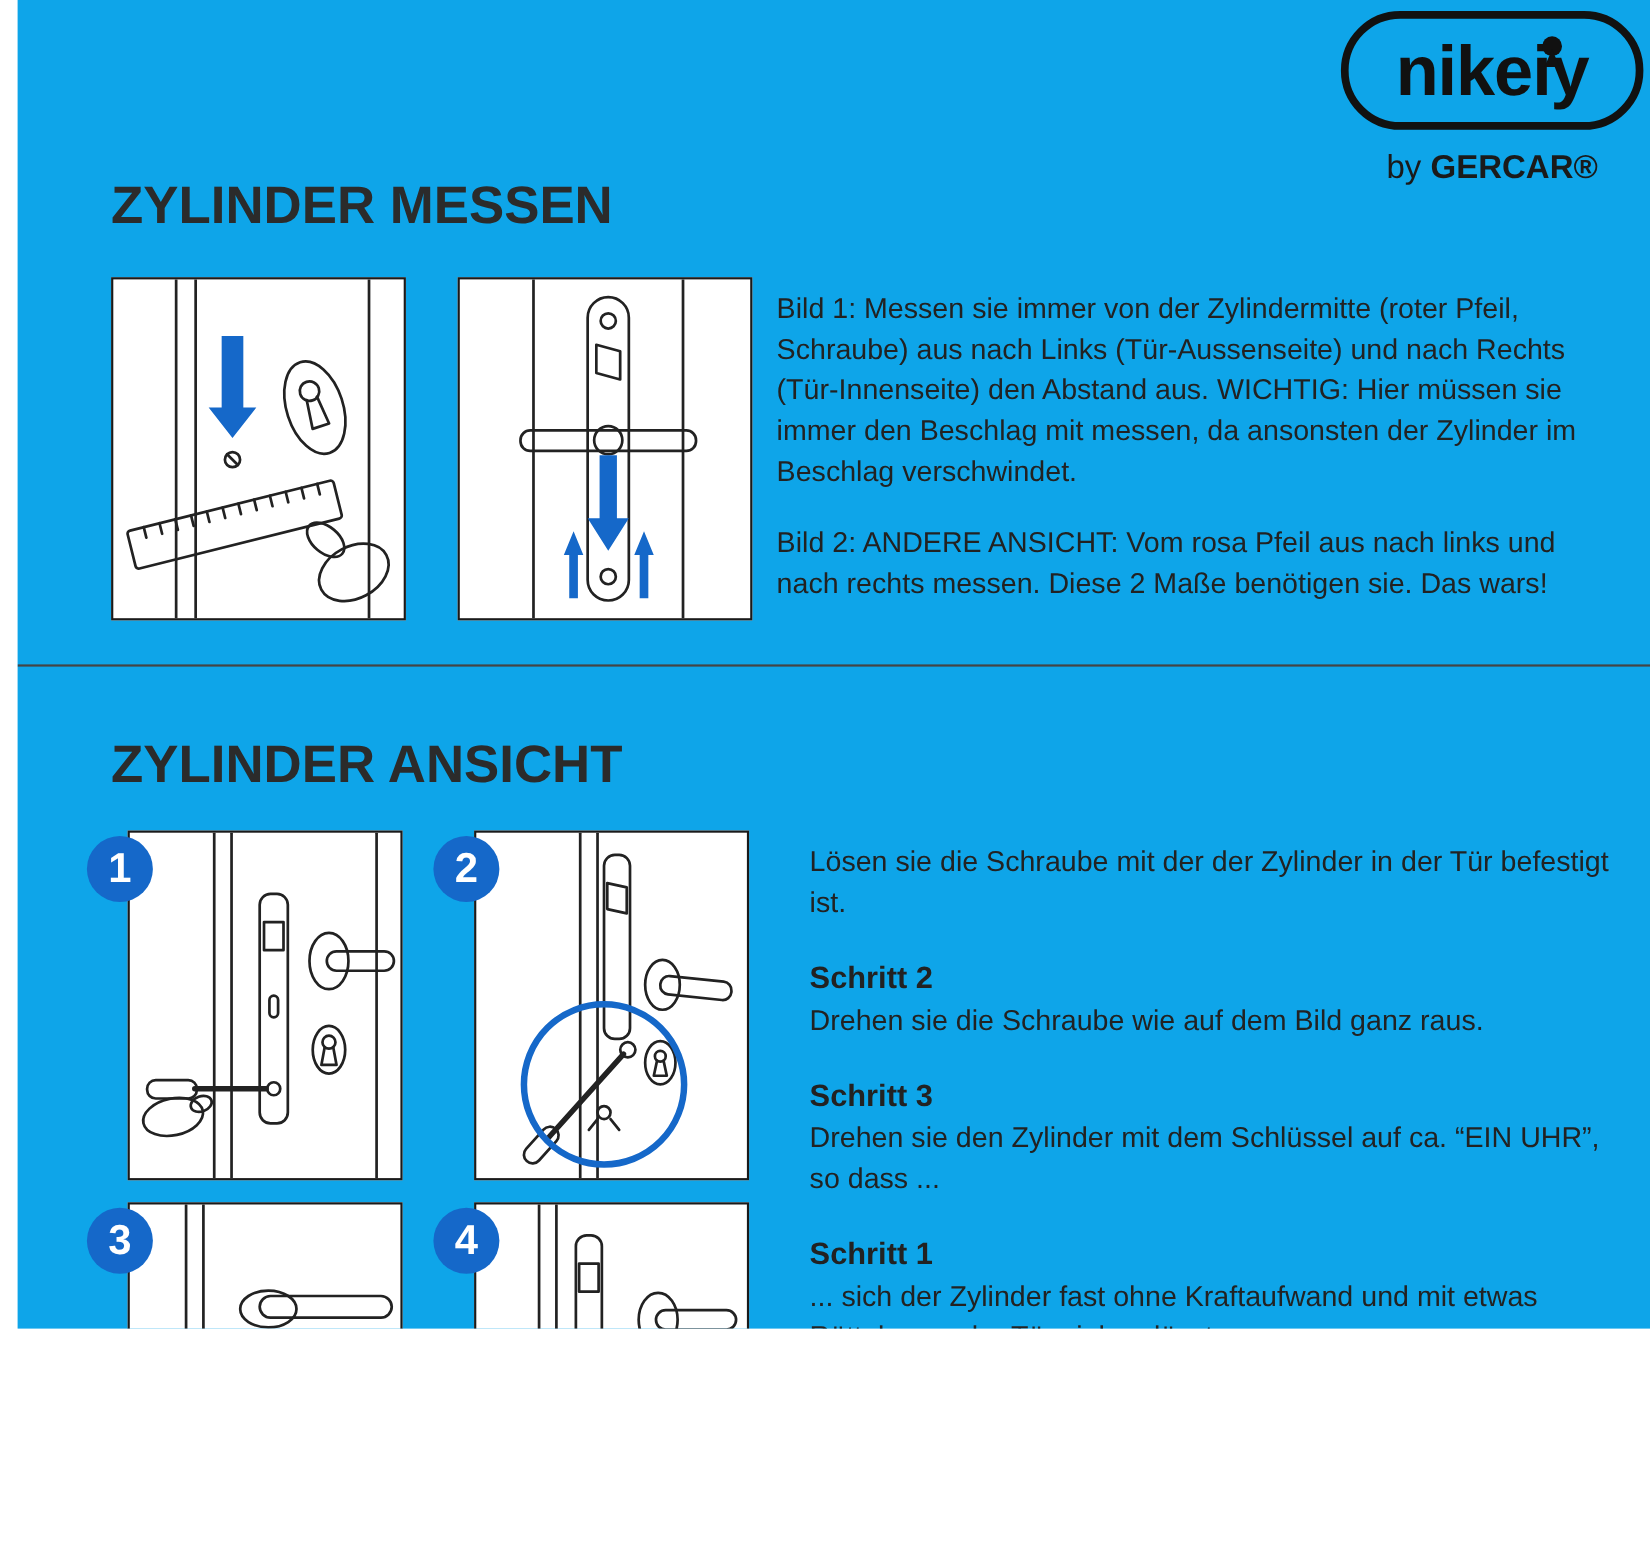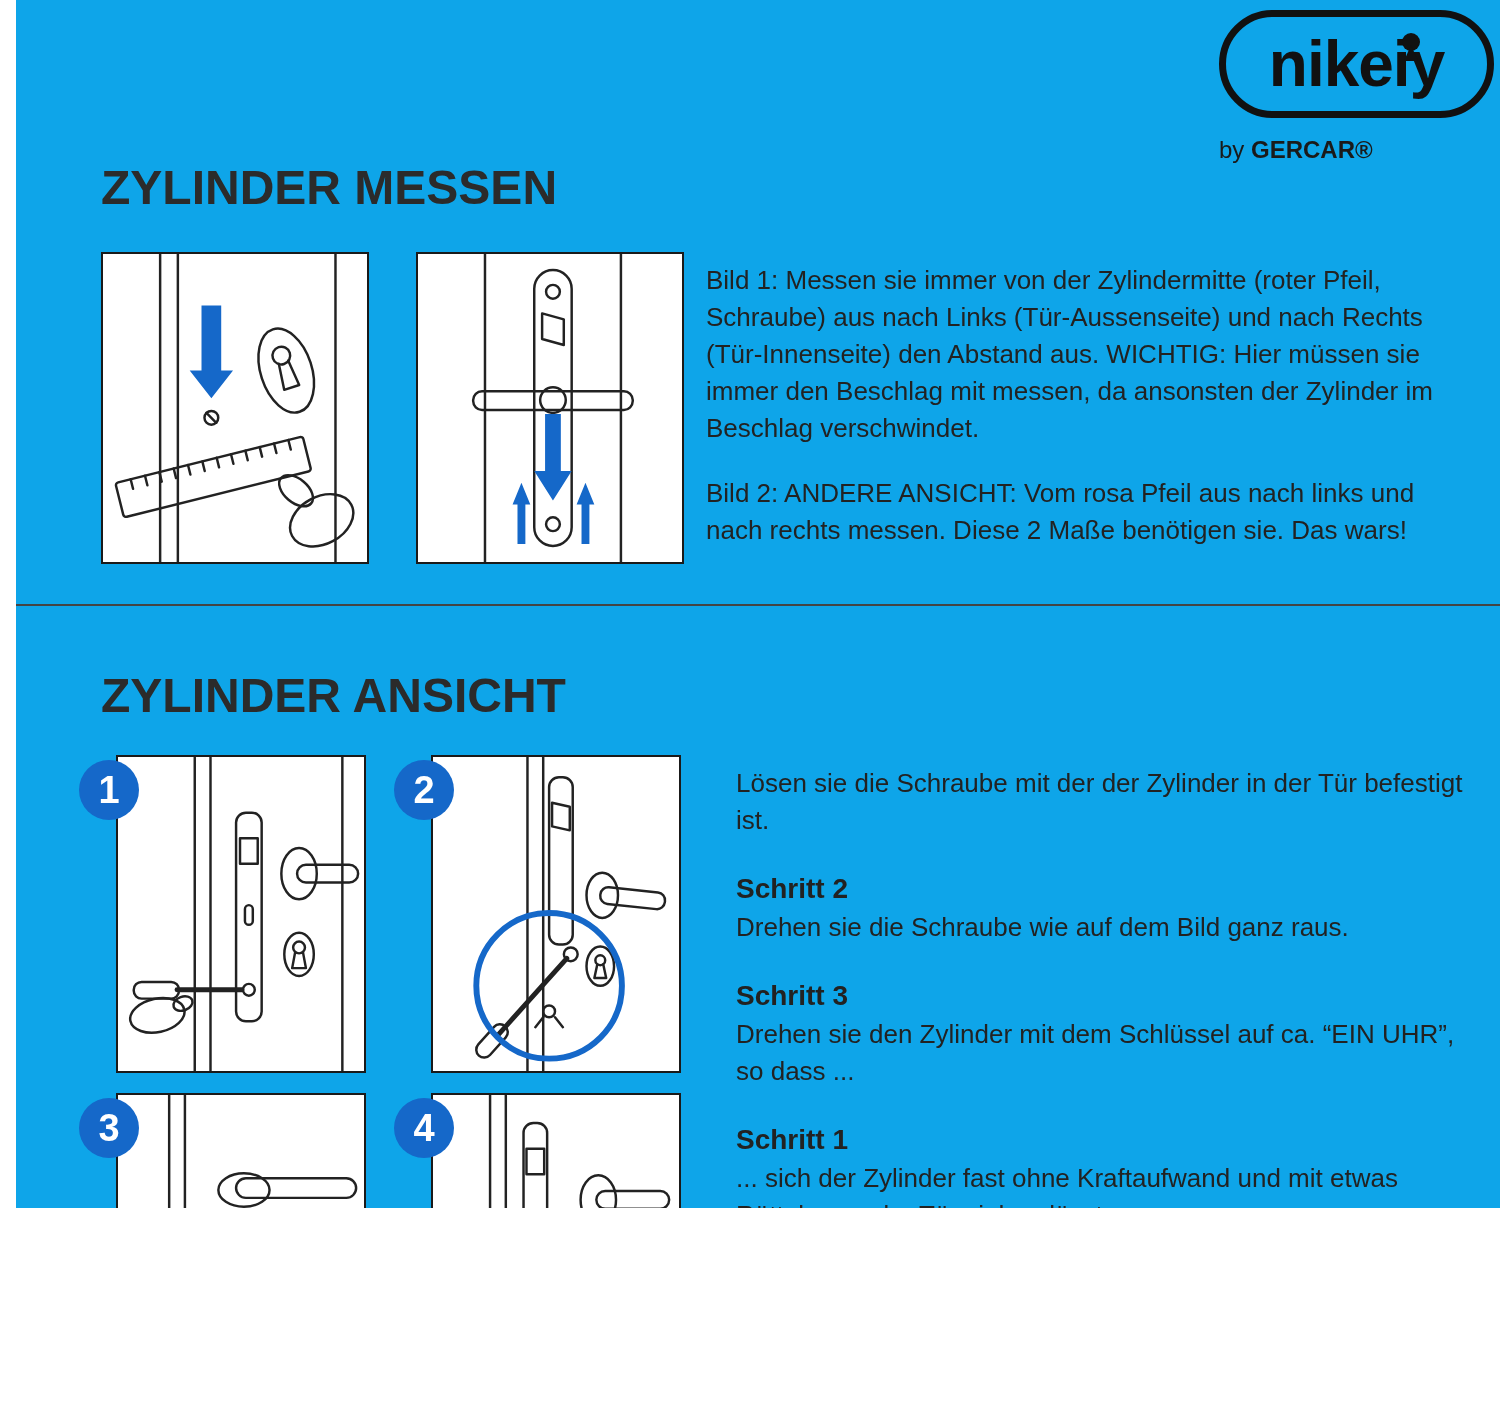--- a/index.html
+++ b/index.html
@@ -7,22 +7,22 @@
   .page { position:relative; width:1500px; height:1208px; background:#0ea5e9; overflow:hidden;margin-left:16px; }
 
   
   .logo-box { position:absolute; left:1203px; top:10px; width:275px; height:108px;
     border:7px solid #111; border-radius:54px; display:flex; align-items:center; justify-content:center; }
   .logo-text { font-size:64px; font-weight:bold; color:#111; letter-spacing:-1px; }
   .logo-keyhole { position:absolute; left:176px; top:16px; width:18px; height:18px;
     background:#111; border-radius:50%; }
   .logo-keyhole::after { content:""; position:absolute; left:2px; top:12px; width:0; height:0;
     border-left:7px solid transparent; border-right:7px solid transparent; border-bottom:16px solid #111; }
-  .byline { position:absolute; left:1203px; top:136px; width:275px; text-align:left;
-    font-size:24px; color:#1a1a1a; }
+  .byline { position:absolute; left:1203px; top:136px; width:275px; text-align:center;
+    font-size:30px; color:#1a1a1a; }
   .byline .brand-bold { font-weight:bold; }
 
   
   .sec-title { position:absolute; font-size:48px; font-weight:700; color:#2b2b2b; letter-spacing:0; }
   .sec-title.messen { left:85px; top:160px; }
   .sec-title.ausbauen { left:85px; top:668px; }
 
   
   .fig-box { position:absolute; border:2px solid #1a1a1a; background:#fff; }
   .figA { left:85px;  top:252px; width:268px; height:312px; }

